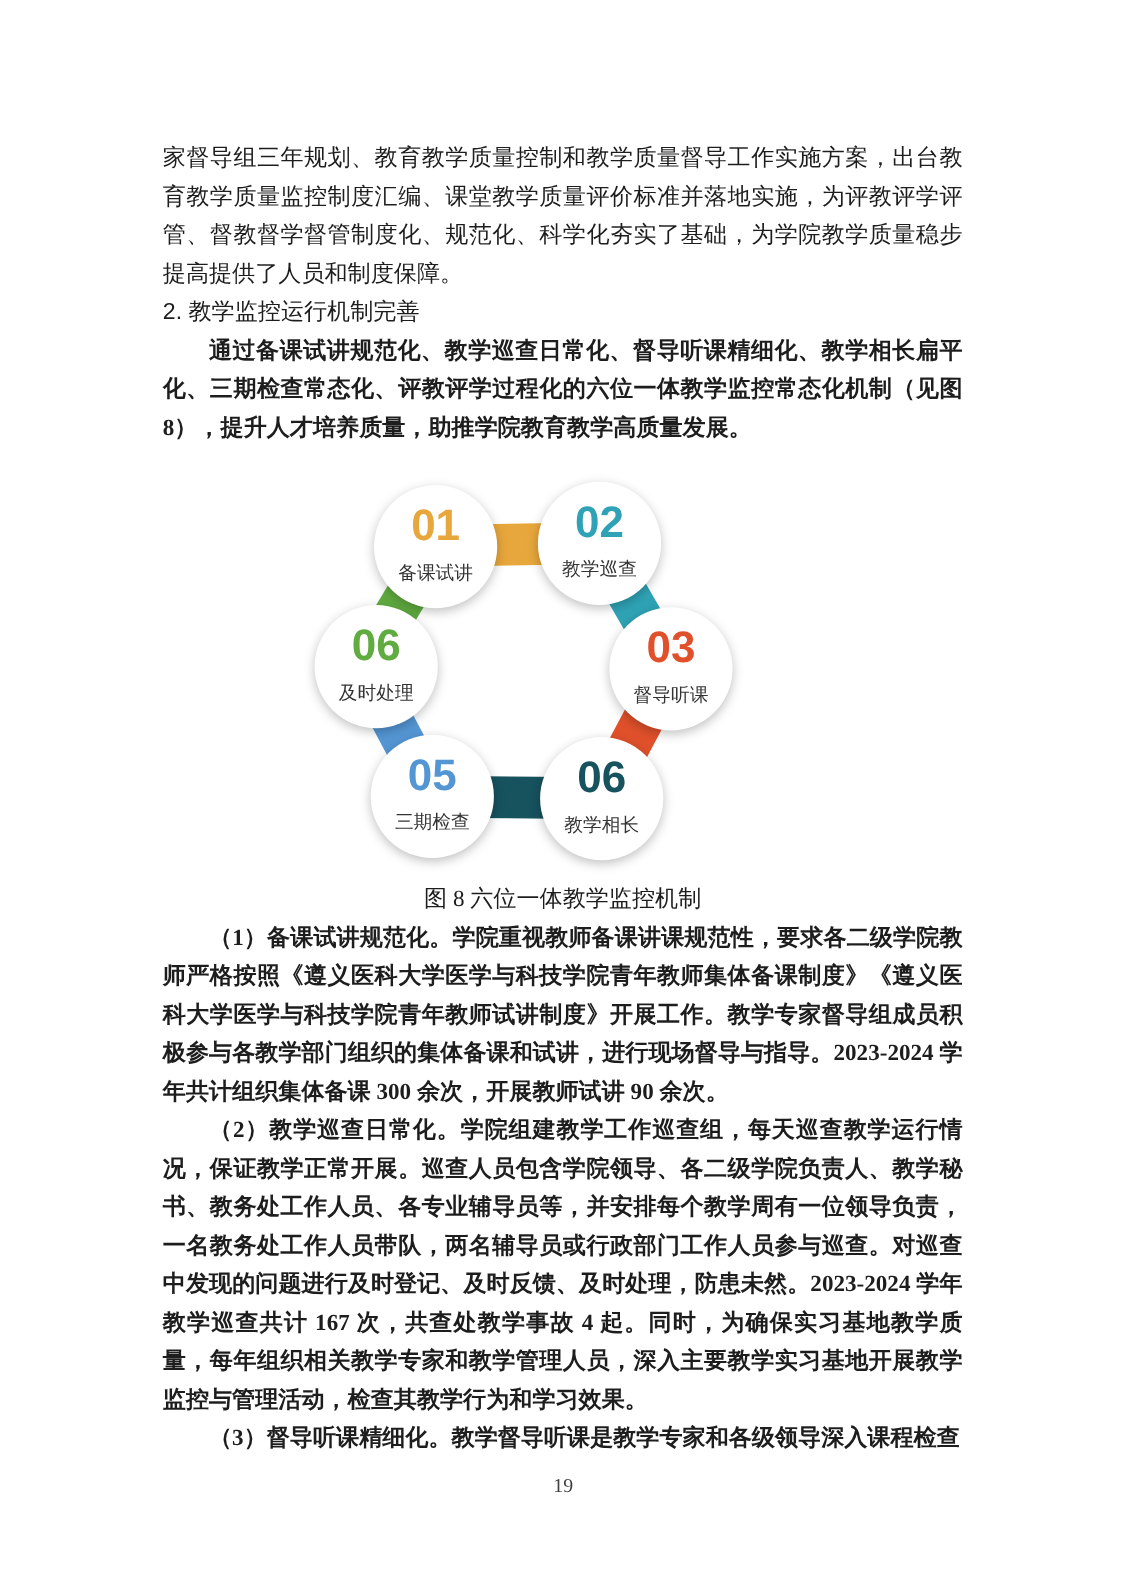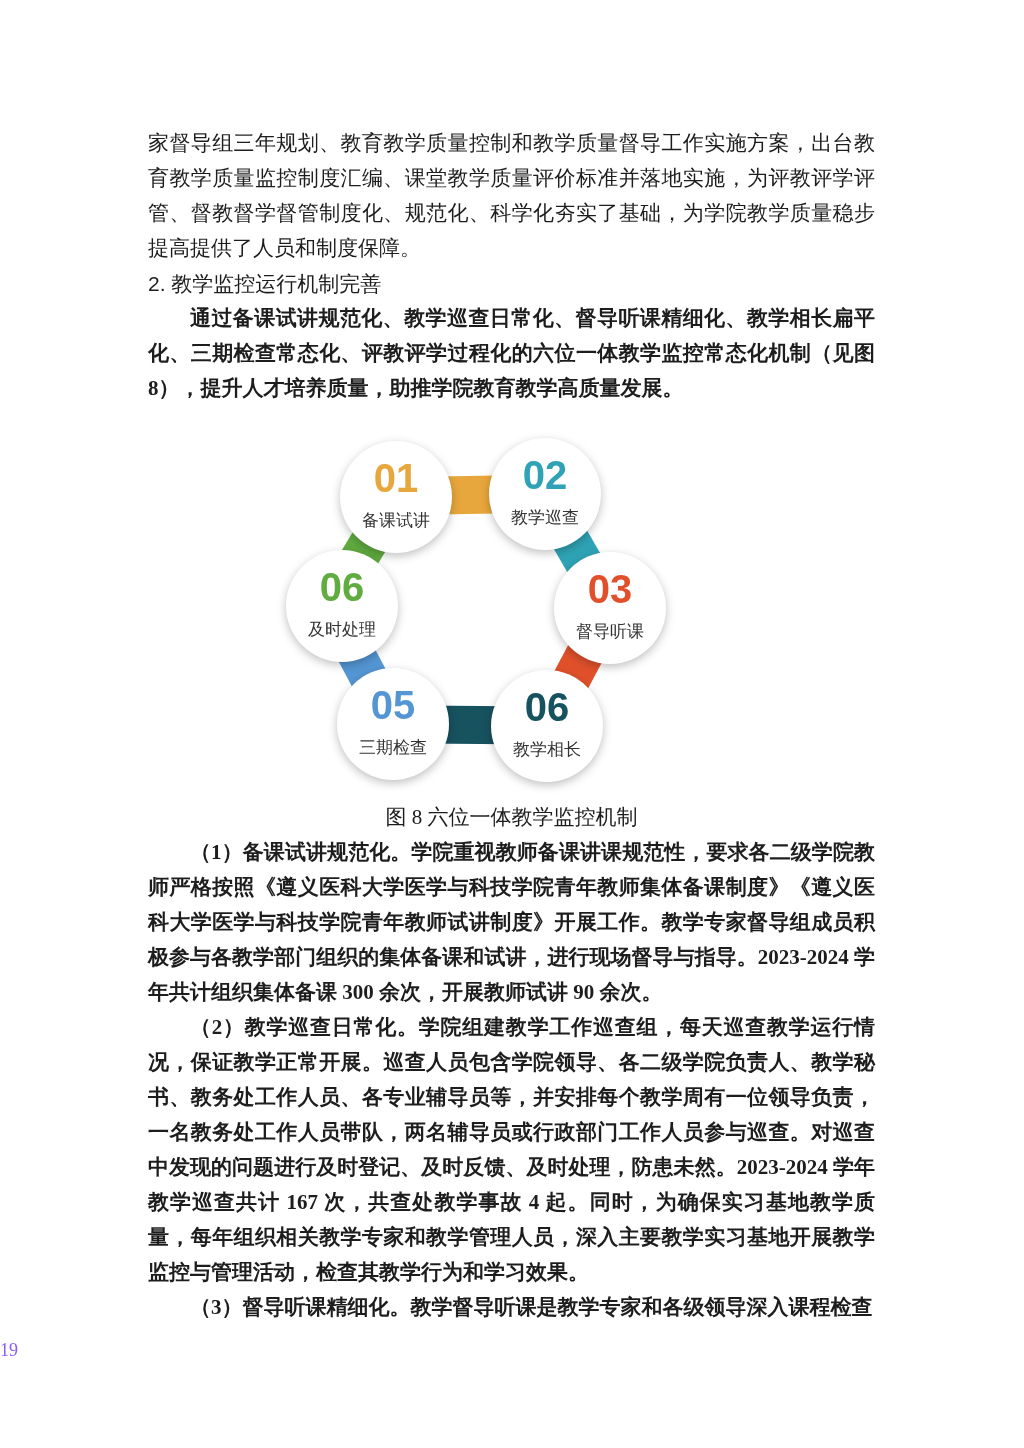--- a/index.html
+++ b/index.html
@@ -67,22 +67,23 @@
   }
   .caption {
     text-align:center;
     text-indent:0;
     margin-top:16px !important;
     font-size:21px;
   }
   .page-number {
     position:absolute;
     left:0; right:0; top:1340px;
+    text-align:center;
     font-size:18px;
-    color:#8b5cf6;
+    color:#404040;
   }
 </style>
 </head>
 <body>
 
 <div class="page">
   <div class="content">
 
     <p>家督导组三年规划、教育教学质量控制和教学质量督导工作实施方案，出台教育教学质量监控制度汇编、课堂教学质量评价标准并落地实施，为评教评学评管、督教督学督管制度化、规范化、科学化夯实了基础，为学院教学质量稳步提高提供了人员和制度保障。</p>
 

